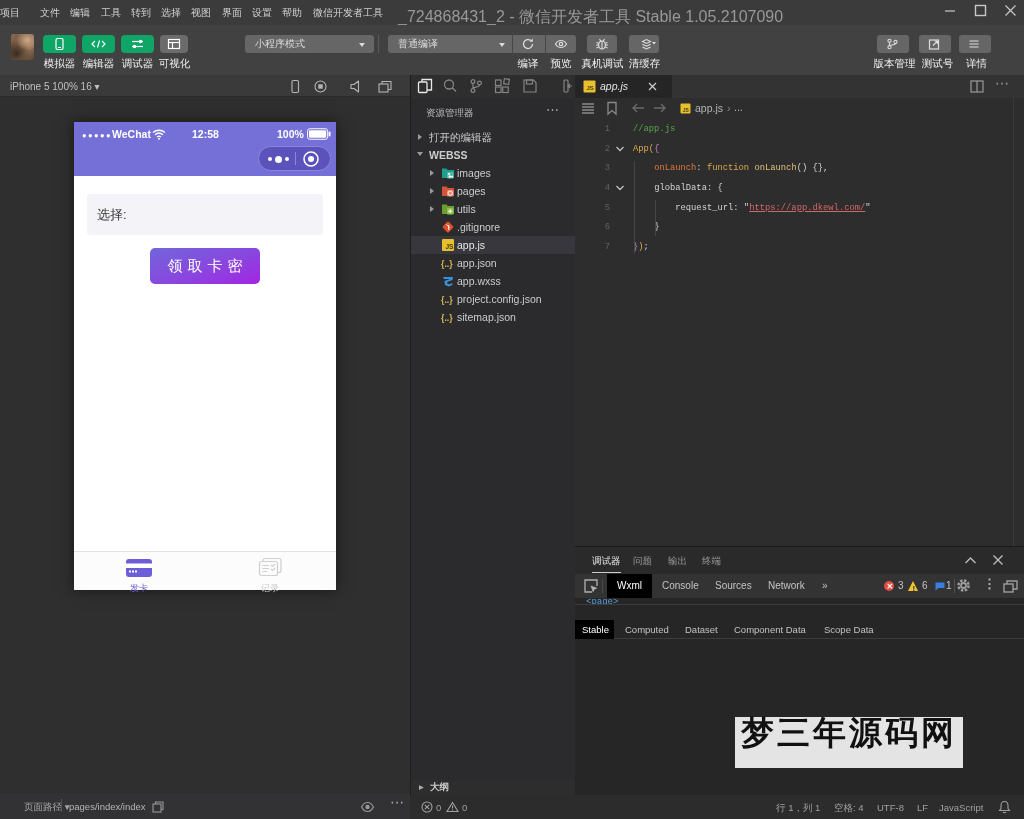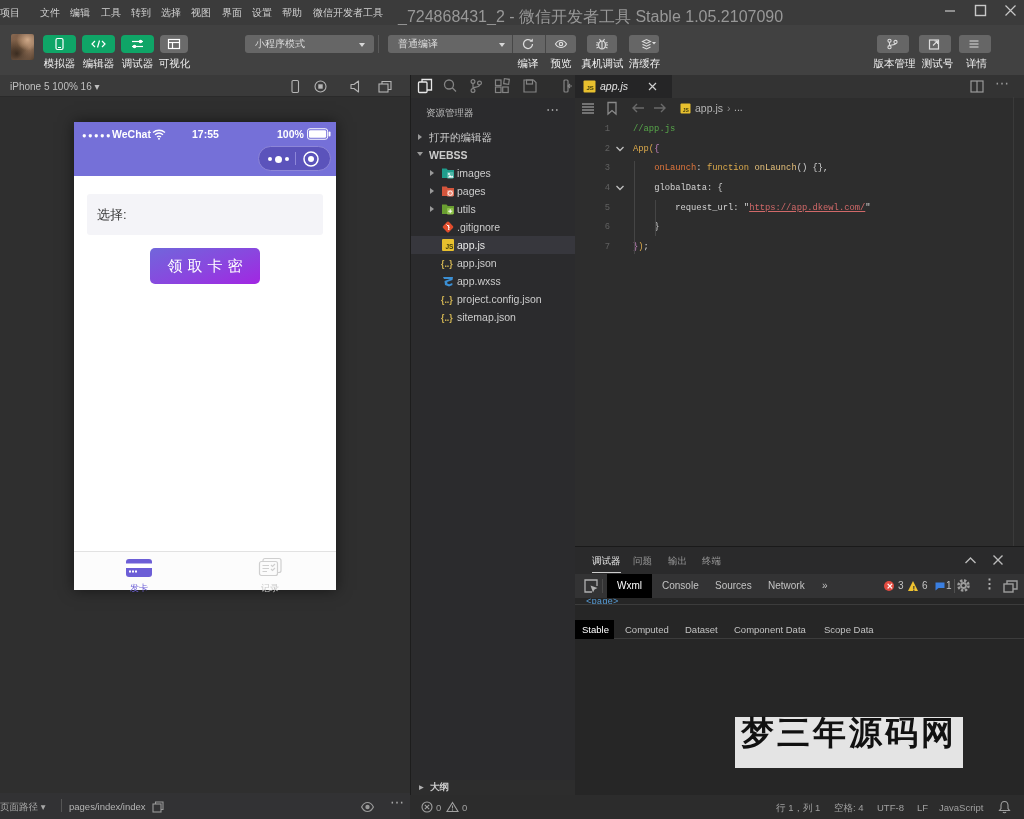--- a/index.html
+++ b/index.html
@@ -229,21 +229,21 @@
         </svg>
     </div>
     <div id="phone">
       <div id="phead">
         <span class="pstat" style="left:8px;letter-spacing:1.5px;font-size:7.5px;top:9px">●●●●●</span>
         <span class="pstat" style="left:38px;font-weight:bold;font-size:10.5px;top:6px">WeChat</span>
         <svg class="abs" style="left:78px;top:7px" width="14" height="11" viewBox="0 0 14 11">
             <path d="M1 3.5 C4.5 0.5 9.5 0.5 13 3.5 M3 5.8 C5.5 3.6 8.5 3.6 11 5.8 M5 8 C6.2 7 7.8 7 9 8" fill="none" stroke="#fff" stroke-width="1.3"></path>
             <circle cx="7" cy="9.8" r="1" fill="#fff"></circle>
           </svg>
-        <span class="pstat" style="left:118px;font-weight:bold;font-size:10.5px;top:6px">17:55</span>
+        <span class="pstat" style="left:118px;font-weight:bold;font-size:10.5px;top:6px">12:58</span>
         <span class="pstat" style="left:203px;font-weight:bold;font-size:10.5px;top:6px">100%</span>
         <svg class="abs" style="left:233px;top:6px" width="24" height="12" viewBox="0 0 25 12">
             <rect x="0.5" y="0.5" width="21" height="11" rx="2.5" fill="none" stroke="#fff" stroke-width="1"></rect>
             <rect x="2" y="2" width="18" height="8" rx="1.5" fill="#fff"></rect>
             <rect x="22.5" y="3.5" width="2" height="5" rx="1" fill="#fff"></rect>
           </svg>
         <div id="capsule">
           <div class="abs" style="left:9px;top:10px;width:4px;height:4px;border-radius:2px;background:#fff"></div>
             <div class="abs" style="left:16px;top:8.5px;width:7px;height:7px;border-radius:3.5px;background:#fff"></div>
             <div class="abs" style="left:26px;top:10px;width:4px;height:4px;border-radius:2px;background:#fff"></div>
@@ -270,21 +270,21 @@
         <svg class="abs" style="left:183px;top:5px" width="26" height="22" viewBox="0 0 26 22">
             <rect x="6" y="1.5" width="18" height="14" rx="2" fill="#fbfbfb" stroke="#cfcfcf" stroke-width="1.2"></rect>
             <rect x="2.5" y="4.5" width="18" height="14" rx="2" fill="#fbfbfb" stroke="#cfcfcf" stroke-width="1.2"></rect>
             <path d="M5.5 8.5 L12 8.5 M5.5 11.5 L12 11.5 M5.5 14.5 L10 14.5" stroke="#cfcfcf" stroke-width="1.1"></path>
             <path d="M14 8 L15.5 9.5 L18 7 M14 12 L15.5 13.5 L18 11" fill="none" stroke="#cfcfcf" stroke-width="1.1"></path>
           </svg>
         <span class="abs" style="left:187px;top:30px;font-size:9px;color:#c9c9c9">记录</span>
       </div>
     </div>
     <div id="simfoot">
-      <span class="t" style="left:0">页面路径 ▾</span>
+      <span class="t" style="left:24px">页面路径 ▾</span>
       <div class="abs" style="left:61px;top:6px;width:1px;height:13px;background:#555"></div>
       <span class="t" style="left:69px;color:#b5b5b5">pages/index/index</span>
       <svg class="abs" style="left:152px;top:8px" width="12" height="12" viewBox="0 0 12 12">
           <rect x="1" y="3" width="8" height="8" fill="none" stroke="#999" stroke-width="1.1"></rect>
           <path d="M3.5 3 L3.5 1 L11 1 L11 8.5 L9 8.5" fill="none" stroke="#999" stroke-width="1.1"></path>
         </svg>
       <svg class="abs" style="left:360px;top:8px" width="15" height="12" viewBox="0 0 15 12">
           <path d="M7.5 1.5 C3.8 1.5 1.6 6 1.6 6 C1.6 6 3.8 10.5 7.5 10.5 C11.2 10.5 13.4 6 13.4 6 C13.4 6 11.2 1.5 7.5 1.5 Z" fill="none" stroke="#999" stroke-width="1.2"></path>
           <circle cx="7.5" cy="6" r="2.2" fill="#999"></circle>
         </svg>

